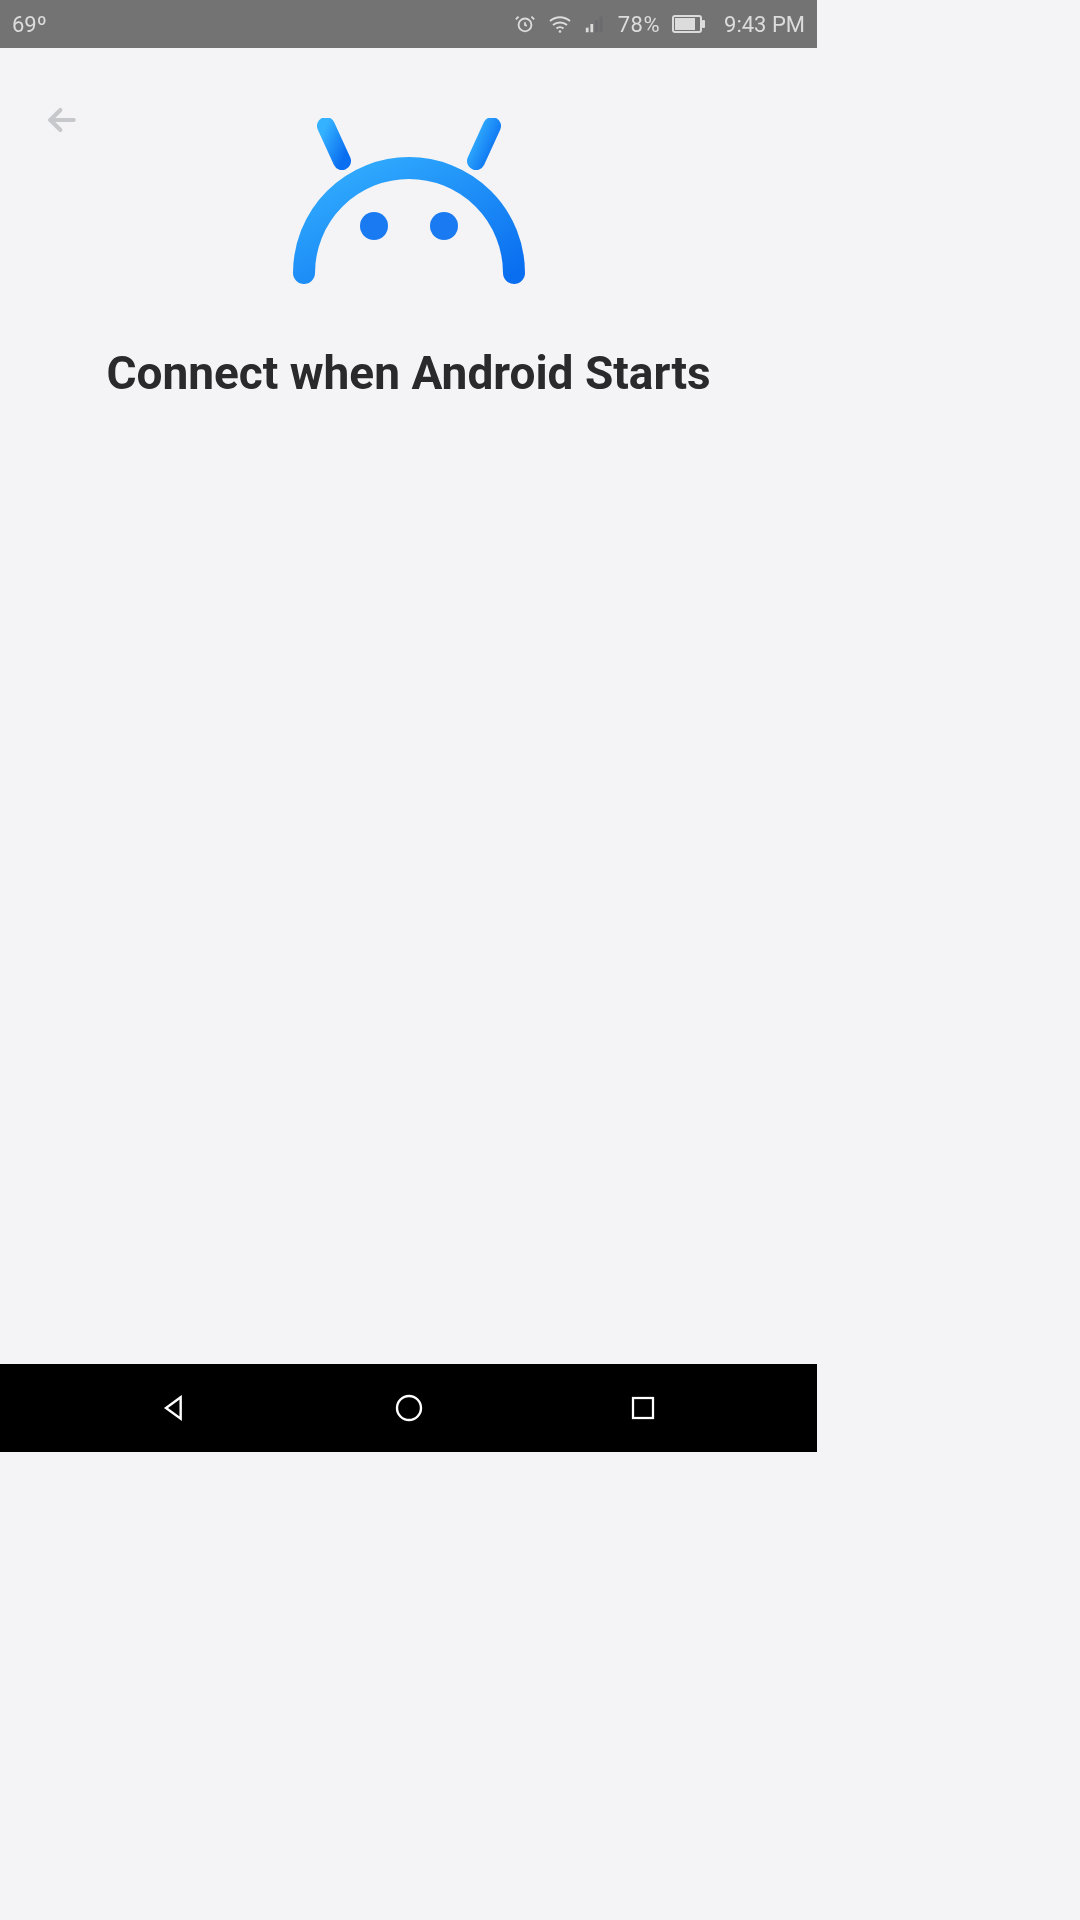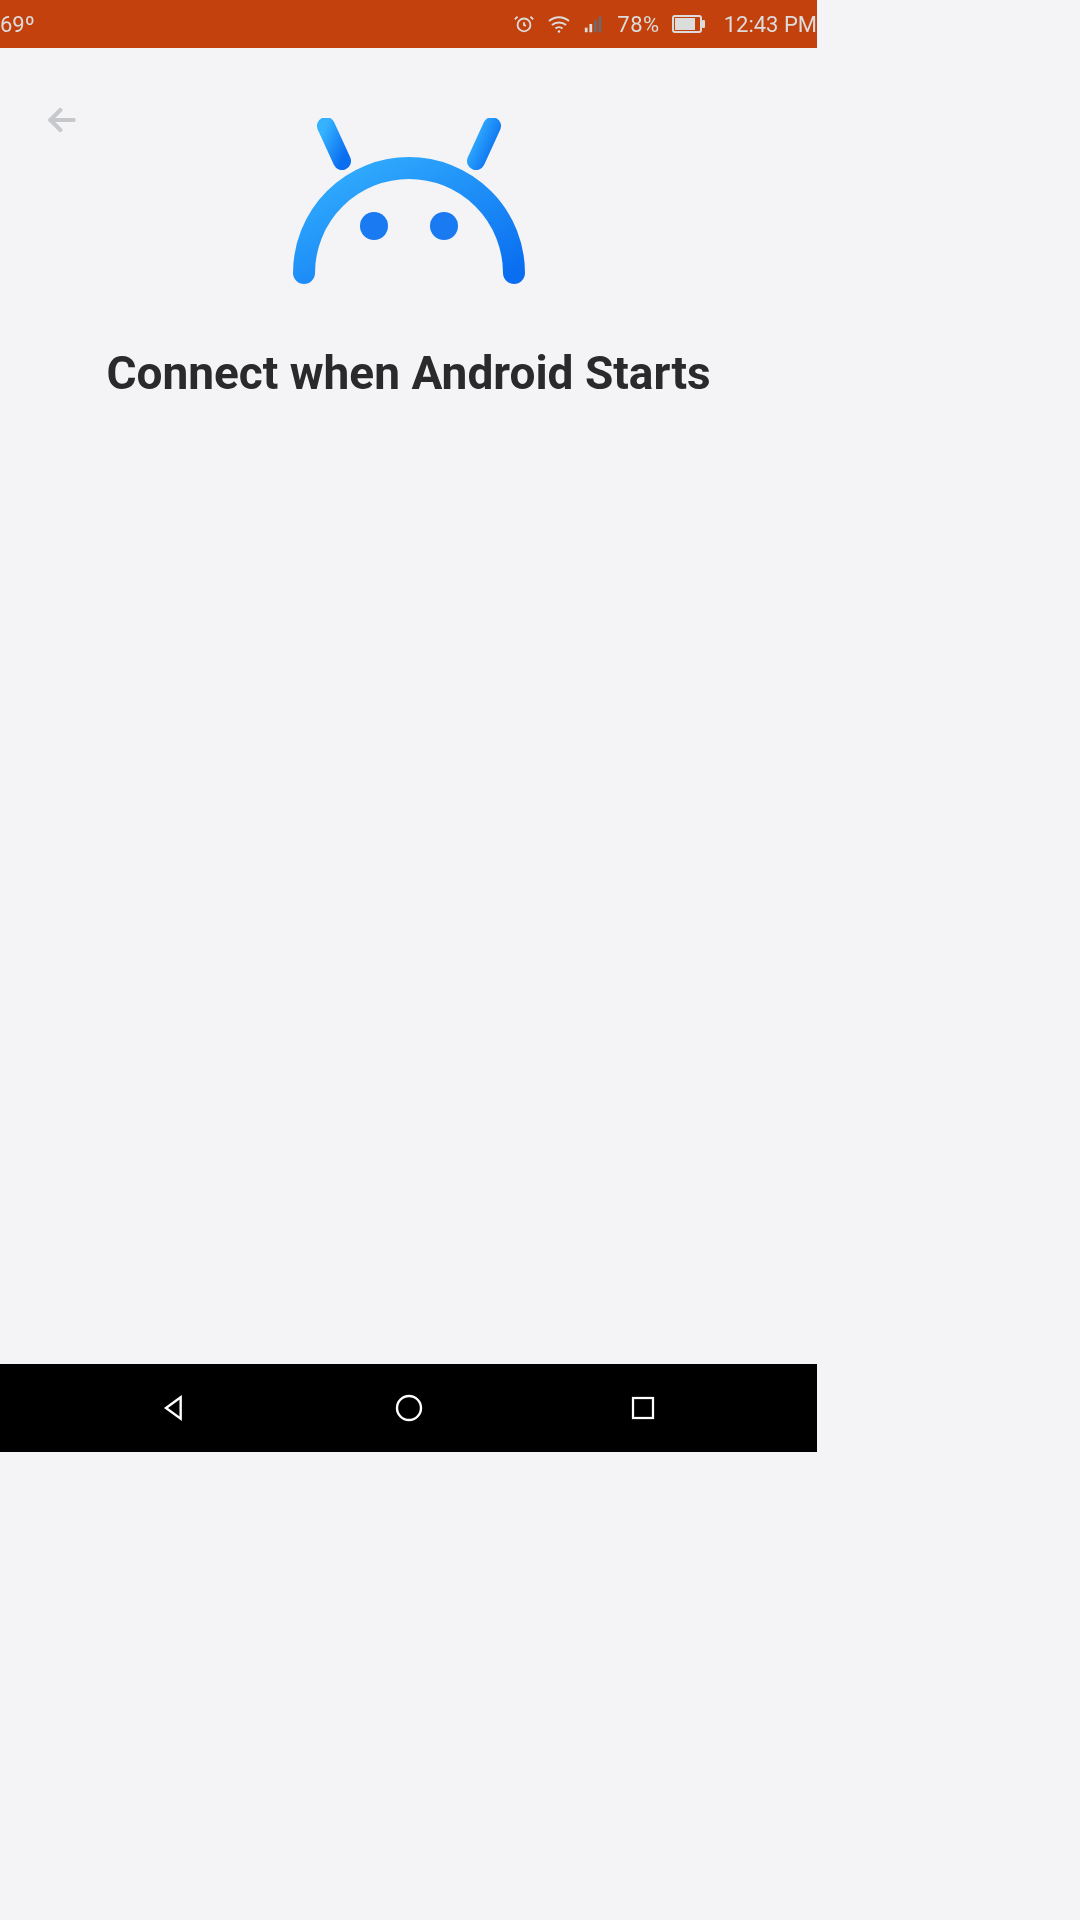--- a/index.html
+++ b/index.html
@@ -9,26 +9,26 @@
       font-family: -apple-system, BlinkMacSystemFont, "Segoe UI", Roboto, Helvetica, Arial, sans-serif;
       overflow: hidden;
     }
     body {
       display: flex;
       flex-direction: column;
       background: #f4f4f6;
     }
     .statusbar {
       height: 48px;
-      background: #c2410c;
+      background: #737373;
       color: #dcdcdc;
       display: flex;
       align-items: center;
       justify-content: space-between;
-      padding: 0 0;
+      padding: 0 12px;
       font-size: 22px;
     }
     .statusbar .left { display: flex; align-items: center; }
     .statusbar .right { display: flex; align-items: center; gap: 12px; }
     .statusbar .battery-pct { font-size: 22px; letter-spacing: 0.5px; }
     .statusbar .time { font-size: 22px; margin-left: 6px; }
     .statusbar svg { display: block; }
     .content {
       flex: 1;
       position: relative;
@@ -163,21 +163,21 @@
       </svg>
     </span>
     <span class="battery-pct">78%</span>
     <span>
       <svg width="34" height="18" viewBox="0 0 34 18">
         <rect x="1" y="1" width="28" height="16" rx="2" fill="none" stroke="#dcdcdc" stroke-width="2"></rect>
         <rect x="3" y="3" width="20" height="12" fill="#dcdcdc"></rect>
         <rect x="30" y="5" width="3" height="8" rx="1" fill="#dcdcdc"></rect>
       </svg>
     </span>
-    <span class="time">12:43 PM</span>
+    <span class="time">9:43 PM</span>
   </div>
 </div>
 
 <div class="content">
   <div class="back-btn">
     <svg width="40" height="40" viewBox="0 0 24 24" fill="none" stroke="currentColor" stroke-width="2.5" stroke-linecap="round" stroke-linejoin="round">
       <path d="M19 12H5"></path>
       <path d="M11 18l-6-6 6-6"></path>
     </svg>
   </div>

